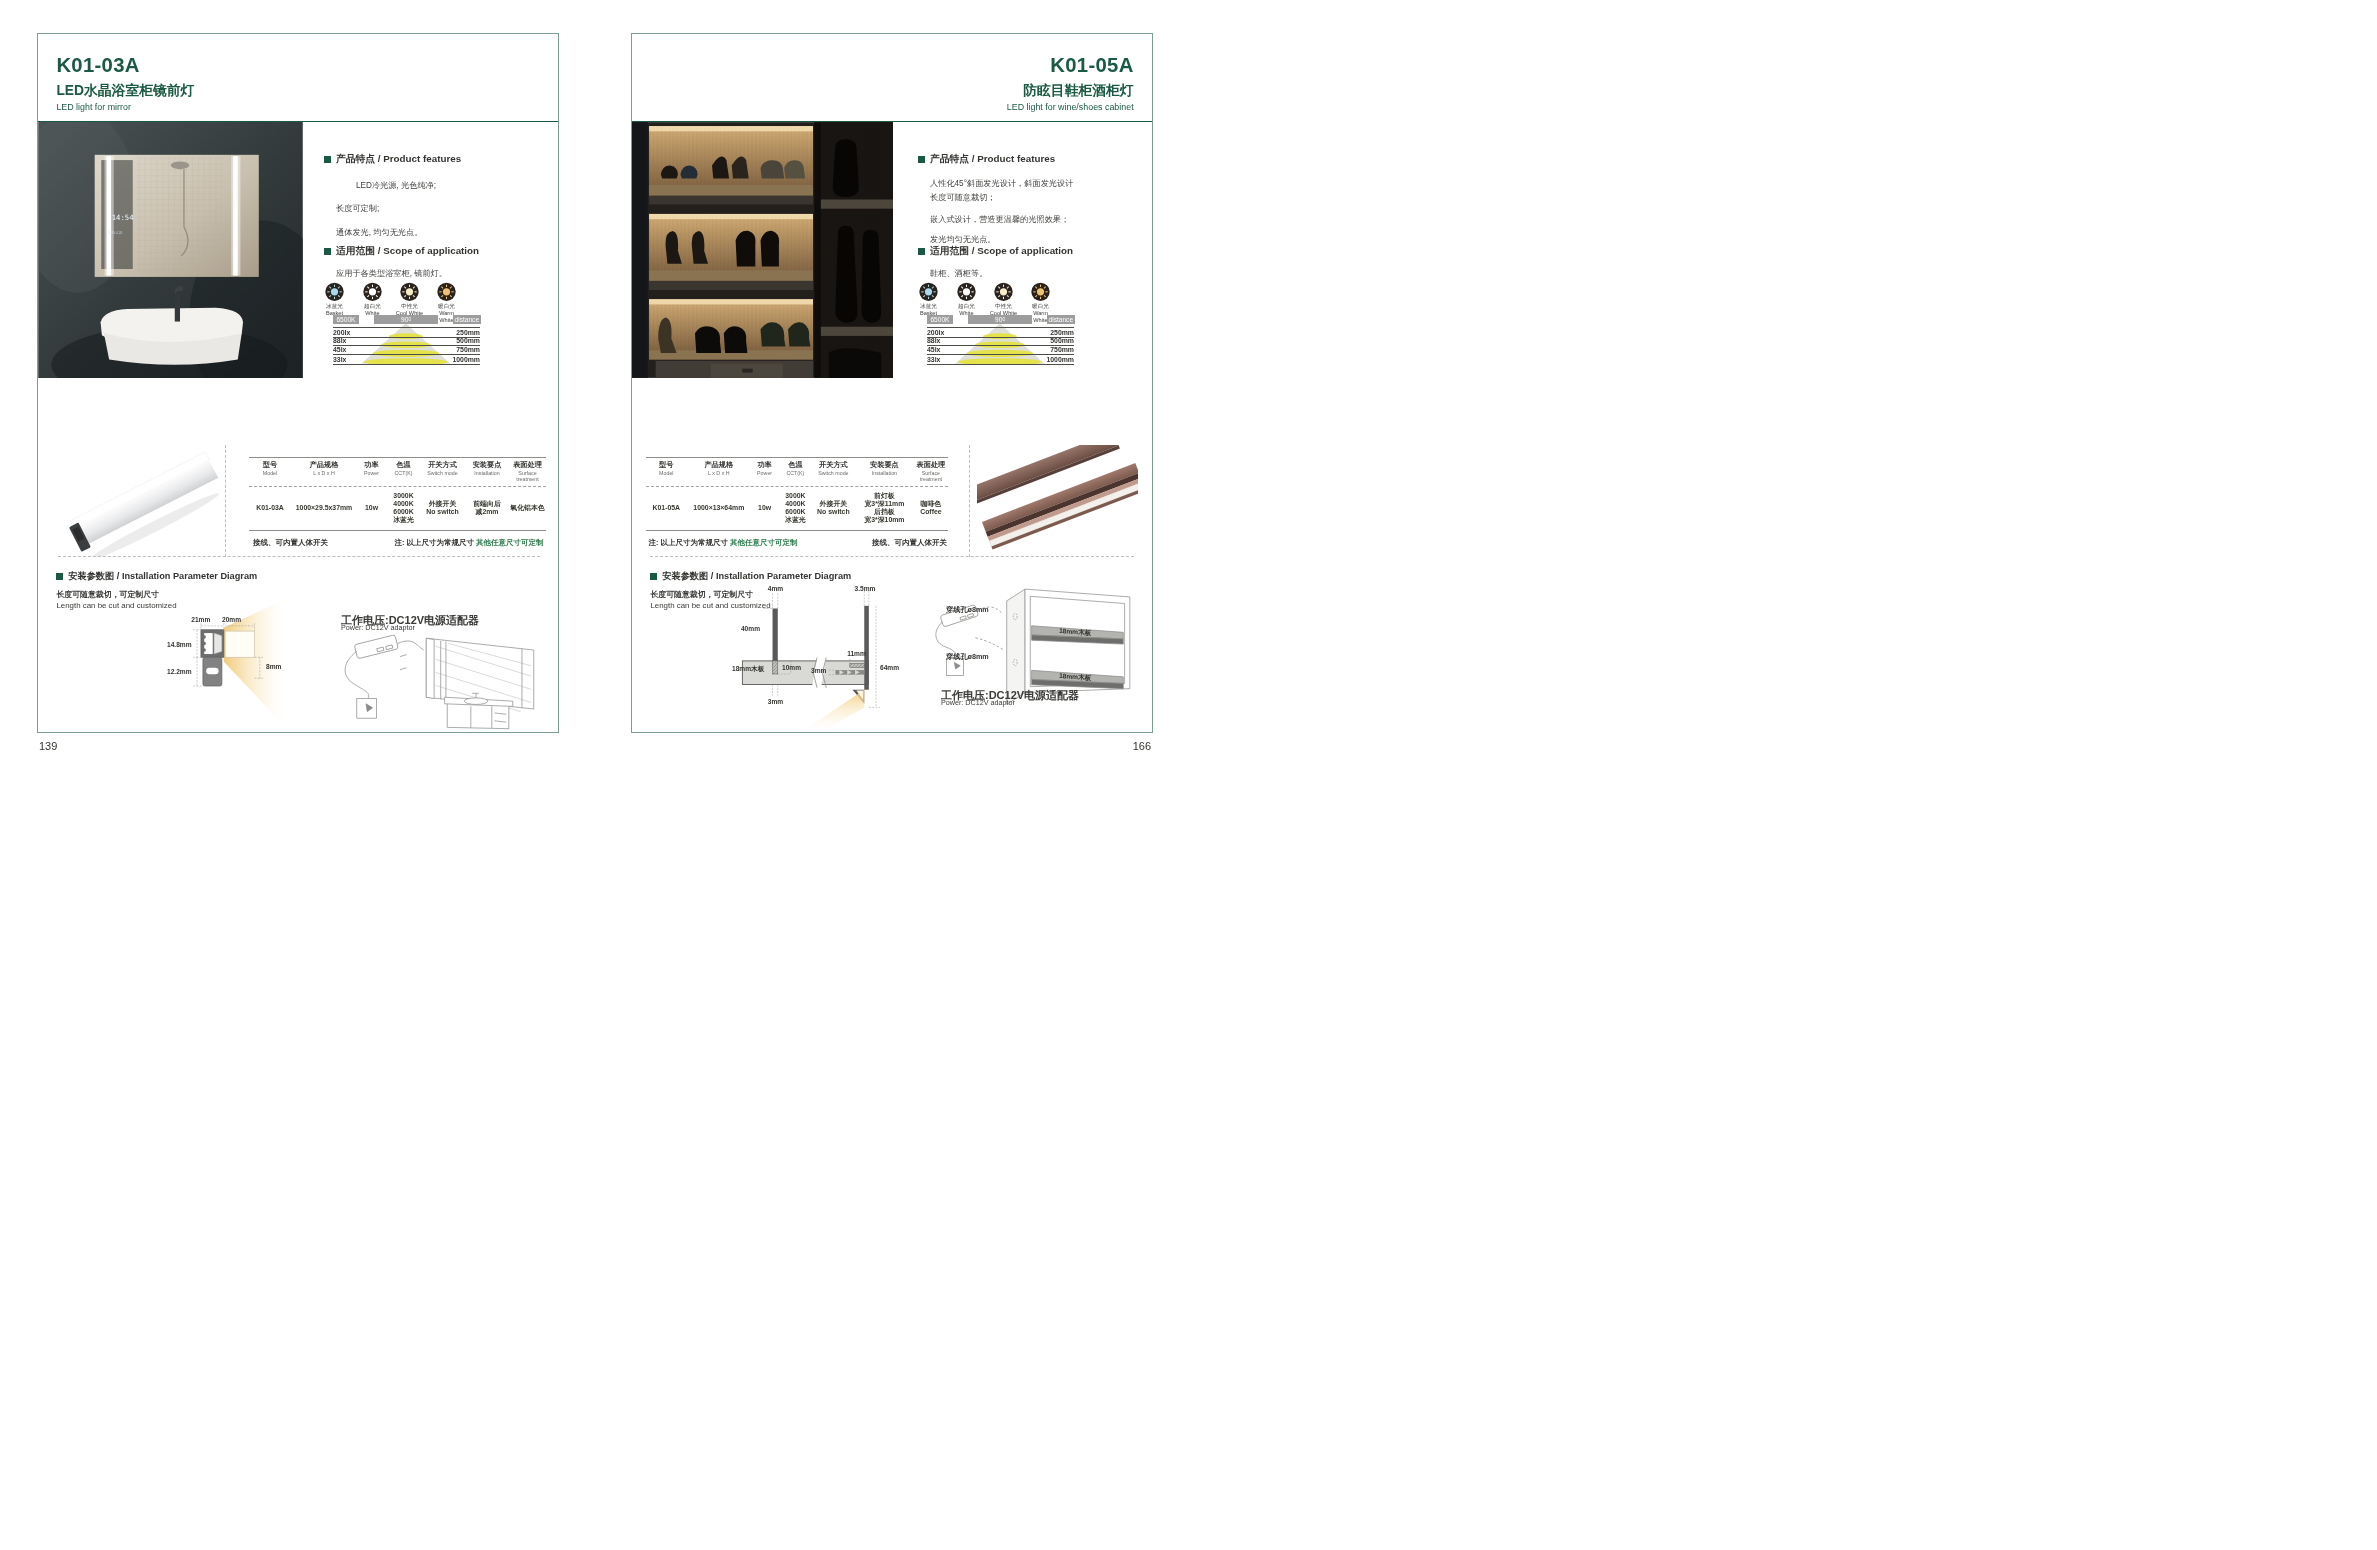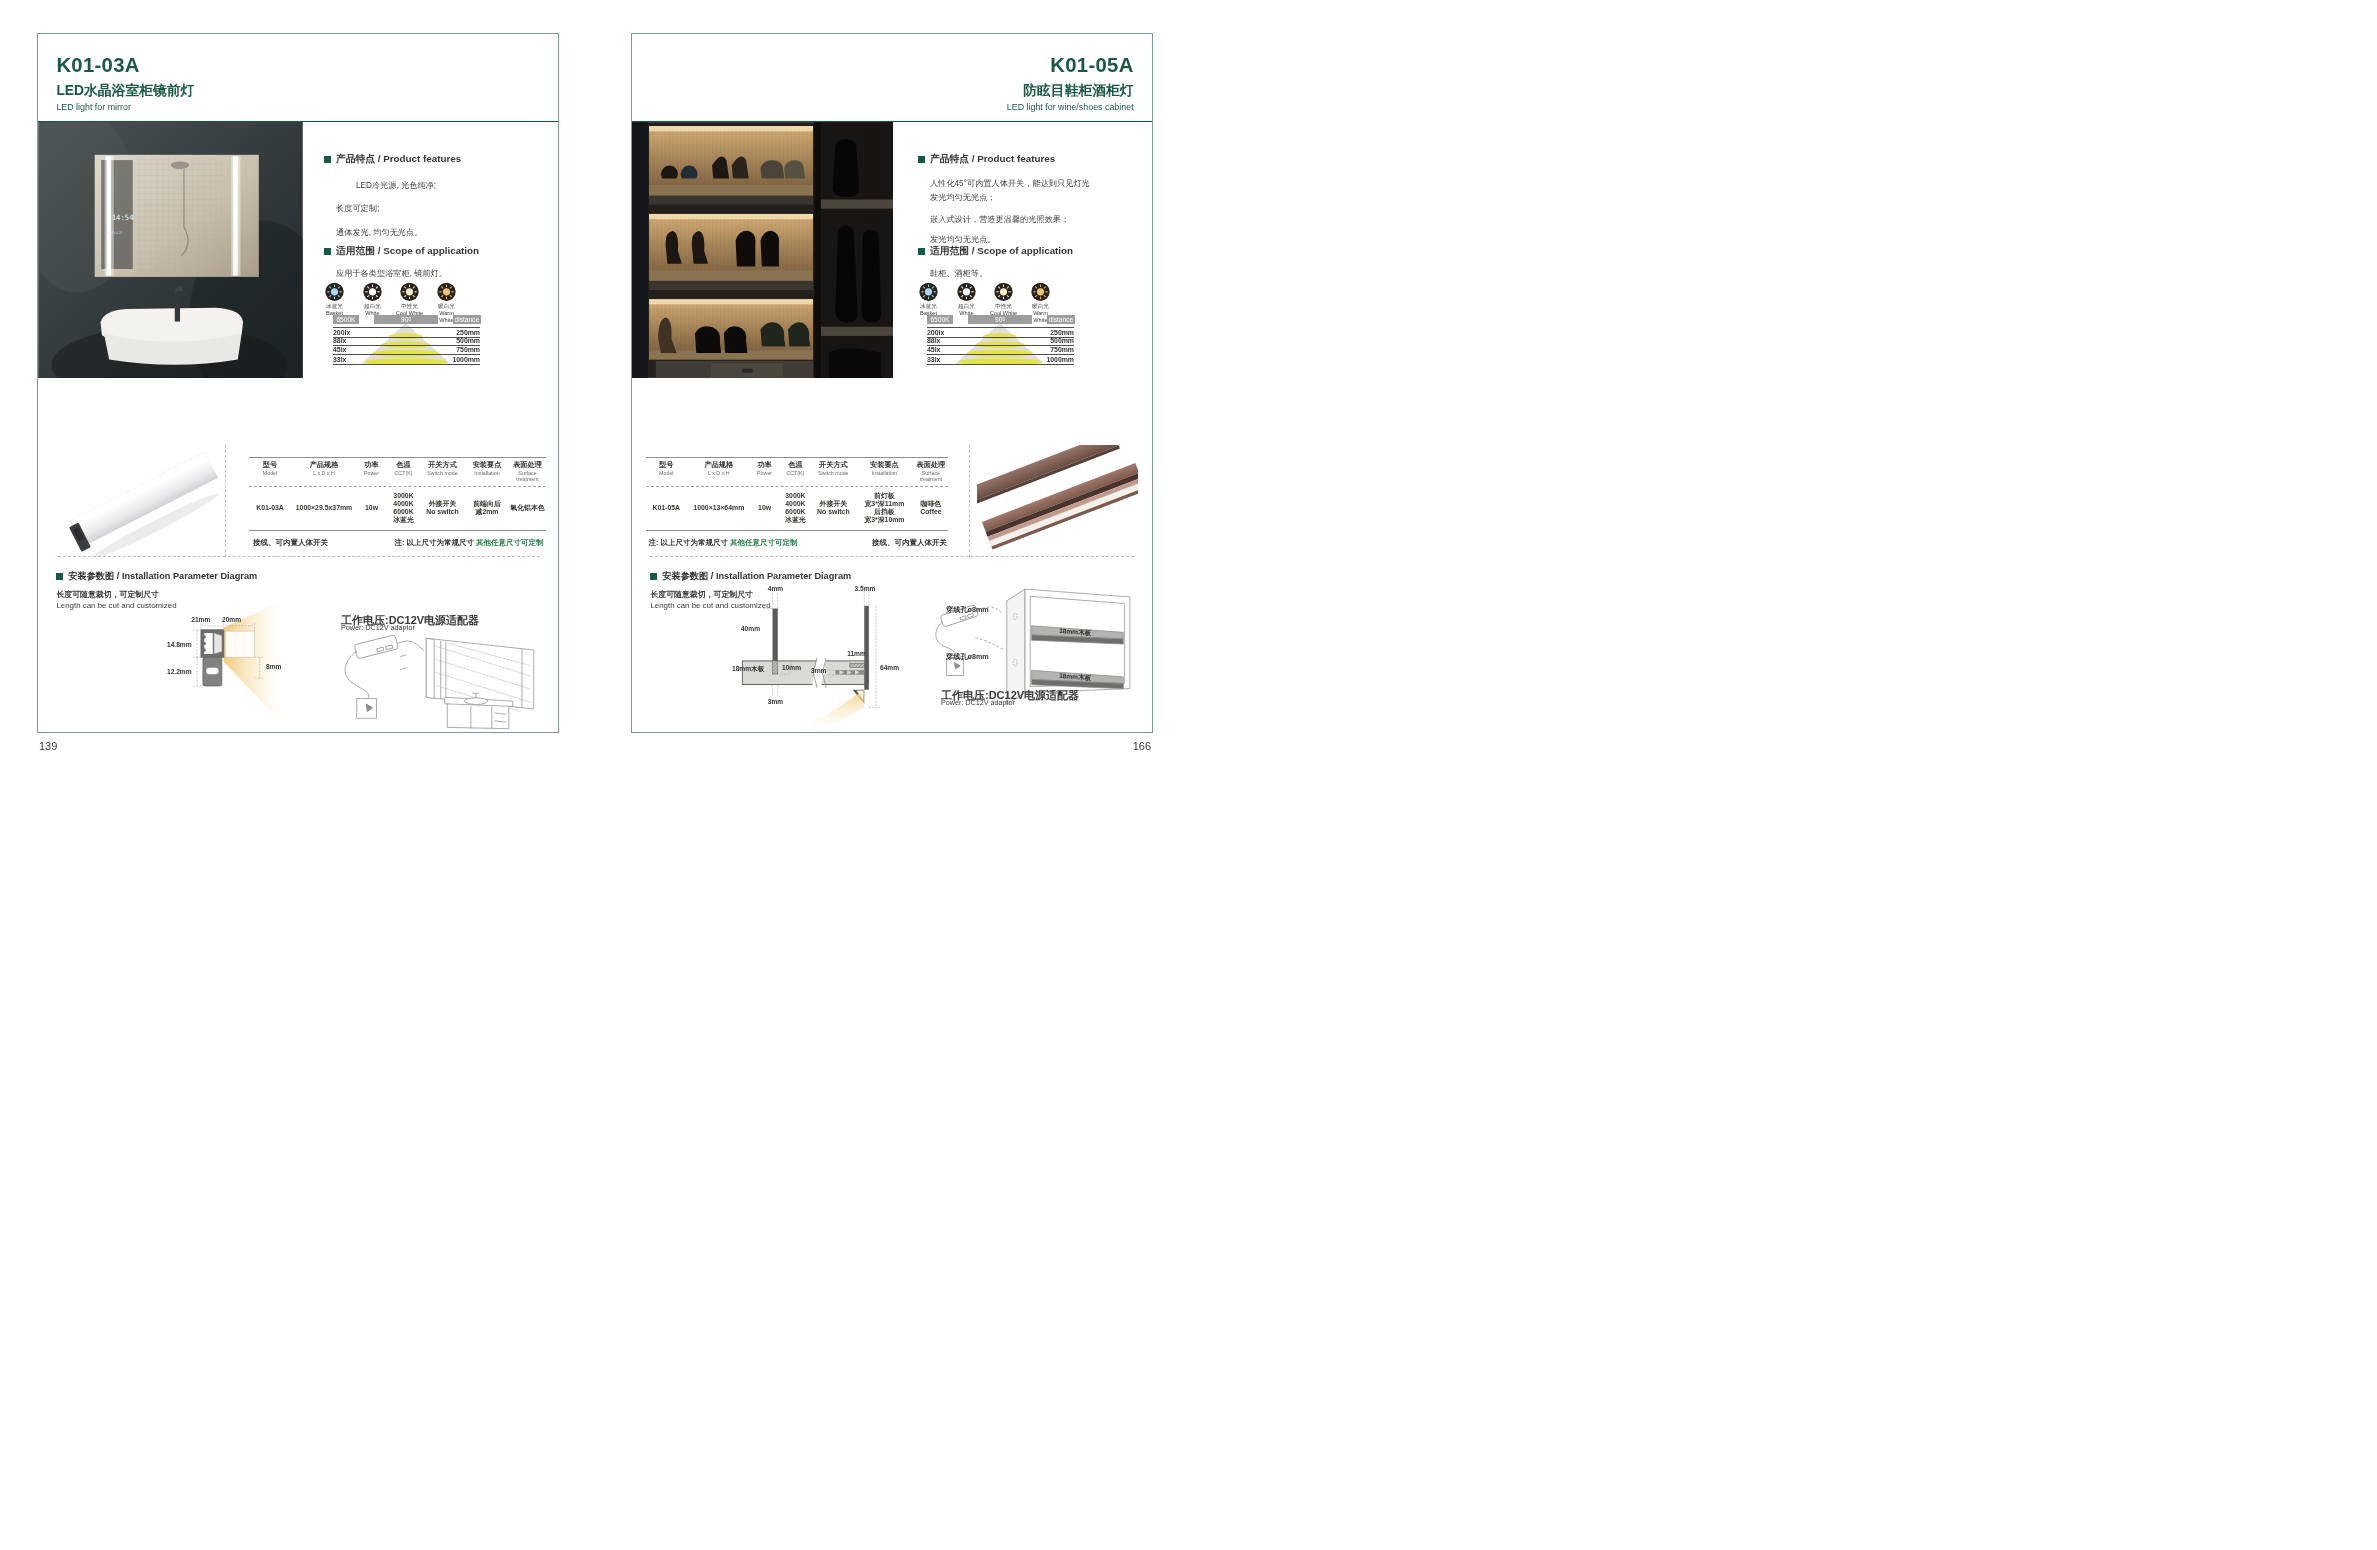--- a/index.html
+++ b/index.html
@@ -456,22 +456,22 @@
         <rect x="36" y="364" width="240" height="26" fill="#413c35"></rect>
         <rect x="120" y="368" width="110" height="22" fill="#4b463e"></rect>
         <rect x="168" y="376" width="16" height="6" fill="#2b2823"></rect>
       </svg>
     </div>
 
     <div class="sec-h" style="left:286px;top:119px;">
       <span class="bullet"></span>
       <span>产品特点 / Product features</span>
     </div>
-    <div class="body" style="left:298px;top:144px;">人性化45°可内置人体开关，能达到只见灯光</div>
-    <div class="body" style="left:298px;top:158px;">发光均匀无光点；</div>
+    <div class="body" style="left:298px;top:144px;">人性化45°斜面发光设计，斜面发光设计</div>
+    <div class="body" style="left:298px;top:158px;">长度可随意裁切；</div>
     <div class="body" style="left:298px;top:180px;">嵌入式设计，营造更温馨的光照效果；</div>
     <div class="body" style="left:298px;top:200px;">发光均匀无光点。</div>
 
     <div class="sec-h" style="left:286px;top:211px;">
       <span class="bullet"></span>
       <span>适用范围 / Scope of application</span>
     </div>
     <div class="body" style="left:298px;top:234px;">鞋柜、酒柜等。</div>
 
     <div class="iconbox" style="left:282px;top:248px;">

